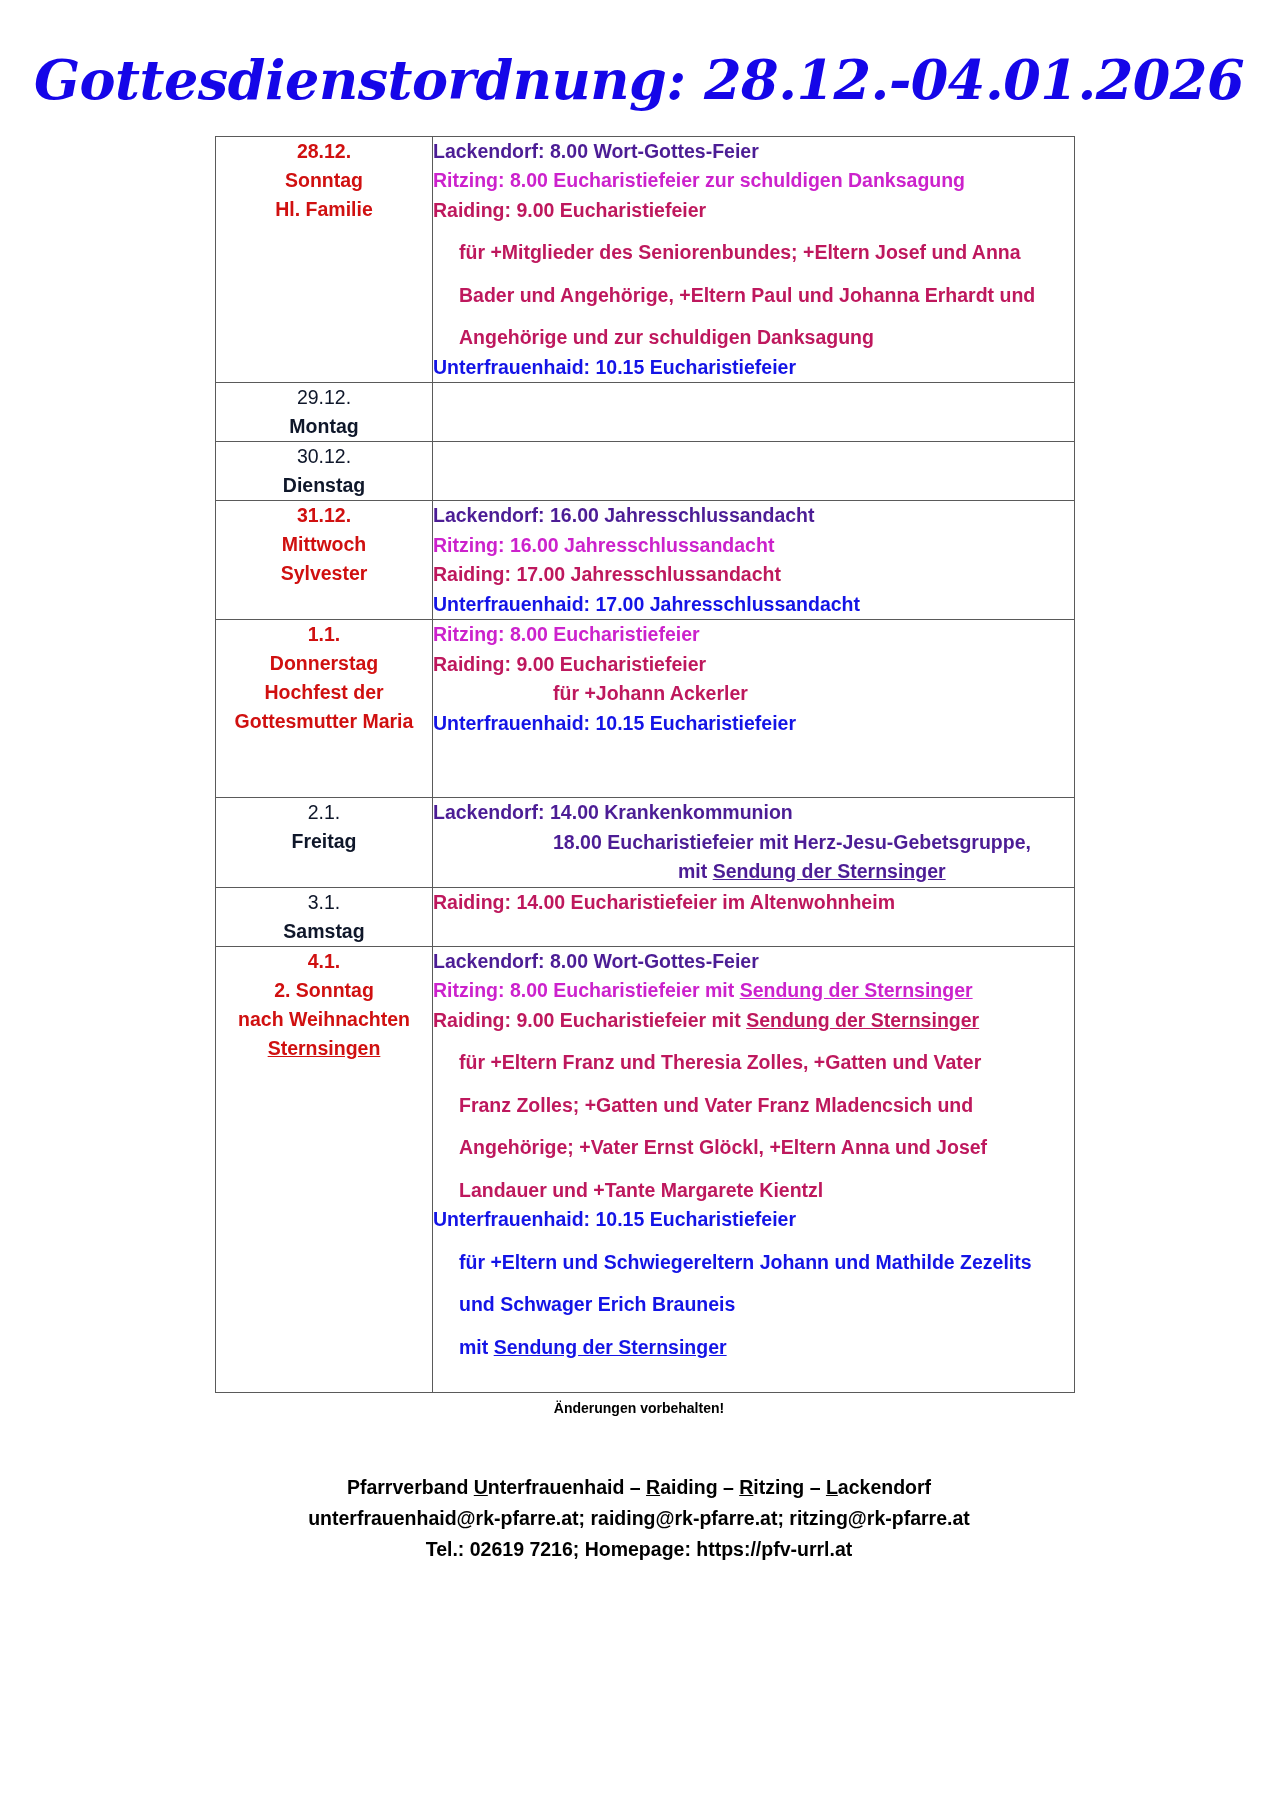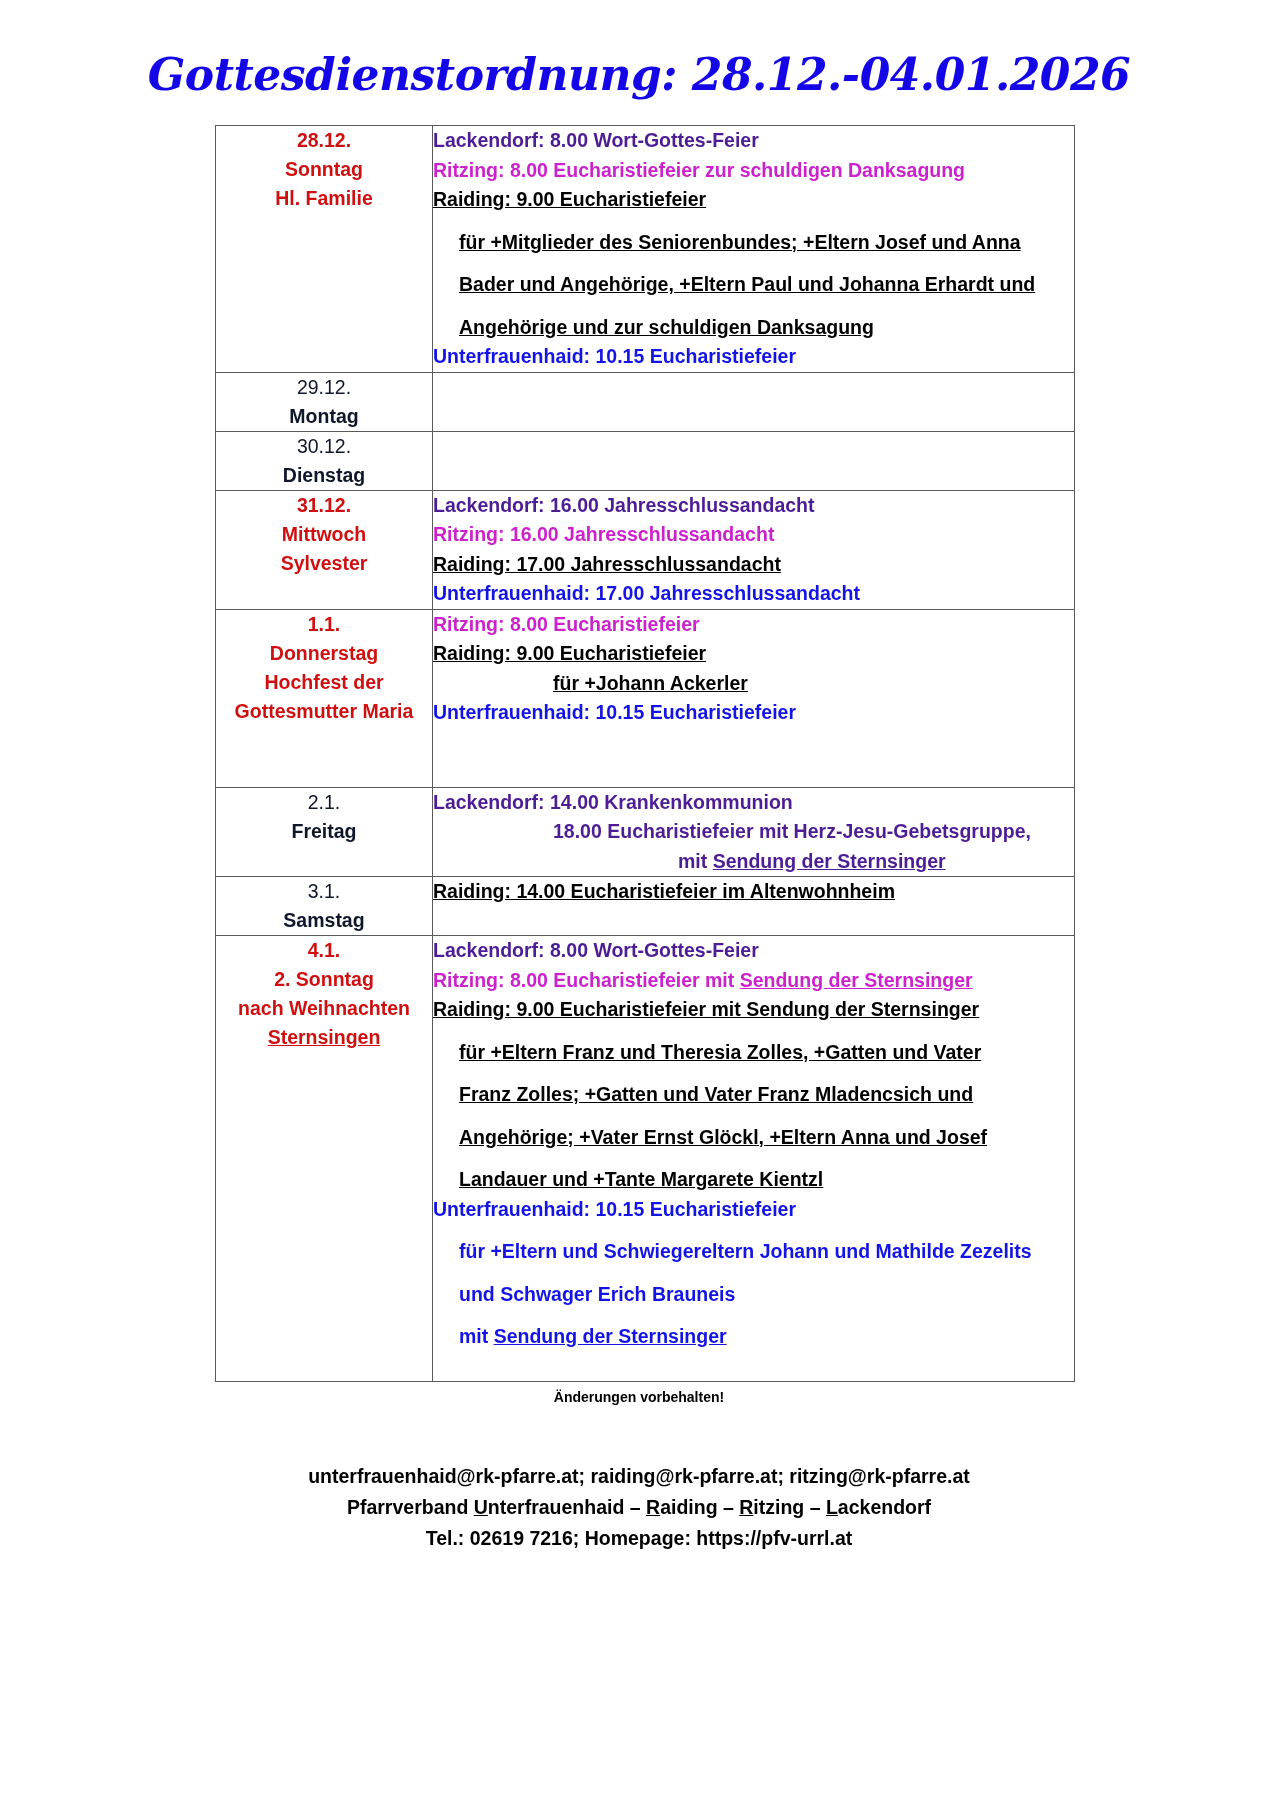--- a/index.html
+++ b/index.html
@@ -20,21 +20,21 @@
     height: 1806px;
     box-sizing: border-box;
   }
 
   
   .title {
     text-align: center;
     font-family: "DejaVu Serif", serif;
     font-weight: bold;
     font-style: italic;
-    font-size: 44px;
+    font-size: 54px;
     letter-spacing: -0.5px;
     color: #1506e8;
     padding-top: 52px;
     padding-bottom: 0px;
     line-height: 1.05;
     white-space: nowrap;
   }
 
   
   .sched-wrap {
@@ -76,21 +76,21 @@
   .evline.ind1 { padding-left: 26px; margin-top: 13px; }
   .evline.ind2 { padding-left: 120px; }
   .evline.ind3 { padding-left: 245px; }
   .evline u { text-decoration: underline; }
 
   
   .c-red   { color: #d01010; }
   .c-black { color: #0f172a; }
   .c-brown { color: #4c1d95; }
   .c-mag   { color: #cc22cc; }
-  .c-green { color: #000000; text-decoration: underline; }
+  .c-green { color: #be185d; }
   .c-blue  { color: #1414e6; }
 
   
   .note {
     text-align: center;
     font-size: 14px;
     font-weight: bold;
     color: #000000;
     margin-top: 7px;
   }
@@ -221,18 +221,18 @@
               <div class="evline c-blue">&nbsp;</div>
             </td>
           </tr>
         </tbody>
     </table>
   </div>
 
   <div class="note">Änderungen vorbehalten!</div>
 
   <div class="footer">
+    <div id="parish-line"><span>Pfarrverband </span><u>U</u><span>nterfrauenhaid – </span><u>R</u><span>aiding – </span><u>R</u><span>itzing – </span><u>L</u><span>ackendorf</span></div>
     <div>unterfrauenhaid@rk-pfarre.at; raiding@rk-pfarre.at; ritzing@rk-pfarre.at</div>
-    <div id="parish-line"><span>Pfarrverband </span><u>U</u><span>nterfrauenhaid – </span><u>R</u><span>aiding – </span><u>R</u><span>itzing – </span><u>L</u><span>ackendorf</span></div>
     <div>Tel.: 02619 7216; Homepage: https://pfv-urrl.at</div>
   </div>
 
 </div>
 
 </body></html>

